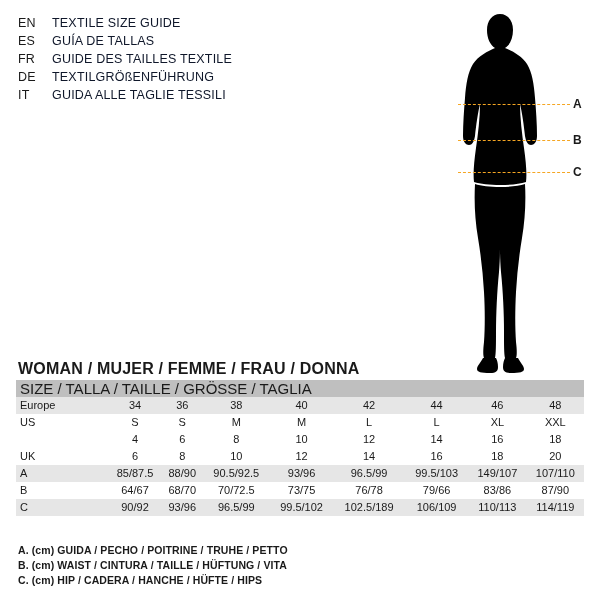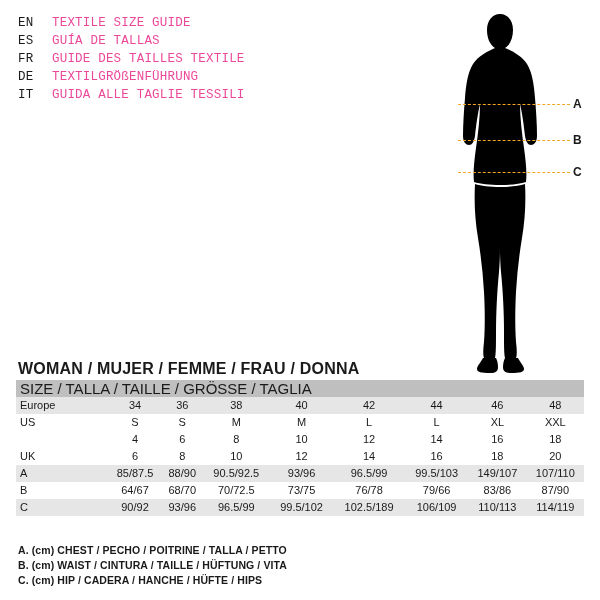--- a/index.html
+++ b/index.html
@@ -26,29 +26,28 @@
     left: 18px;
     top: 16px;
     width: 300px;
   }
   .lang-row {
     display: flex;
     align-items: baseline;
     height: 18px;
     font-size: 12.5px;
     letter-spacing: 0.2px;
-    font-family: Liberation Mono, monospace;
   }
   .lang-code {
     width: 34px;
     flex: 0 0 34px;
     color: #1a1a1a;
   }
   .lang-text {
-    color: #ec4899;
+    color: #0f172a;
   }
 
   
   .figure-wrap {
     position: absolute;
     left: 410px;
     top: 6px;
     width: 180px;
     height: 370px;
   }
@@ -308,18 +307,18 @@
           <td>102.5/189</td>
           <td>106/109</td>
           <td>110/113</td>
           <td>114/119</td>
         </tr>
       </tbody>
     </table>
   </div>
 
   <div class="notes">
-    <div class="note-row">A. (cm) CHEST / PECHO / POITRINE / TALLA / PETTO</div>
+    <div class="note-row">A. (cm) GUIDA / PECHO / POITRINE / TRUHE / PETTO</div>
     <div class="note-row">B. (cm) WAIST / CINTURA / TAILLE / HÜFTUNG / VITA</div>
     <div class="note-row">C. (cm) HIP / CADERA / HANCHE / HÜFTE / HIPS</div>
   </div>
 
 </div>
 
 </body></html>

